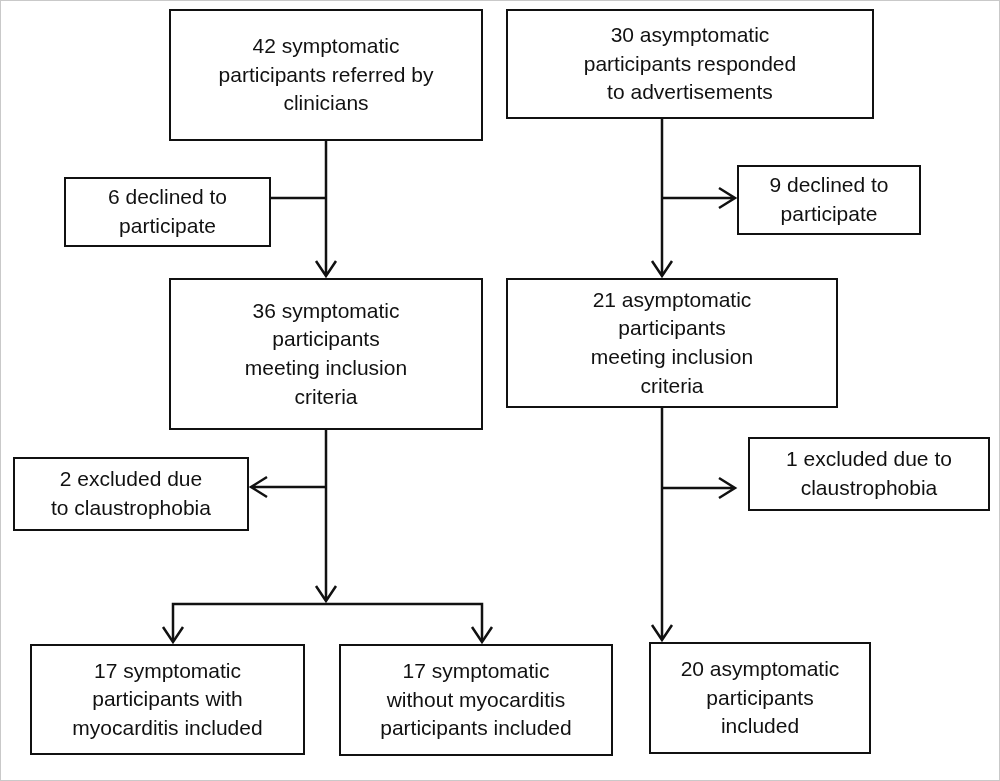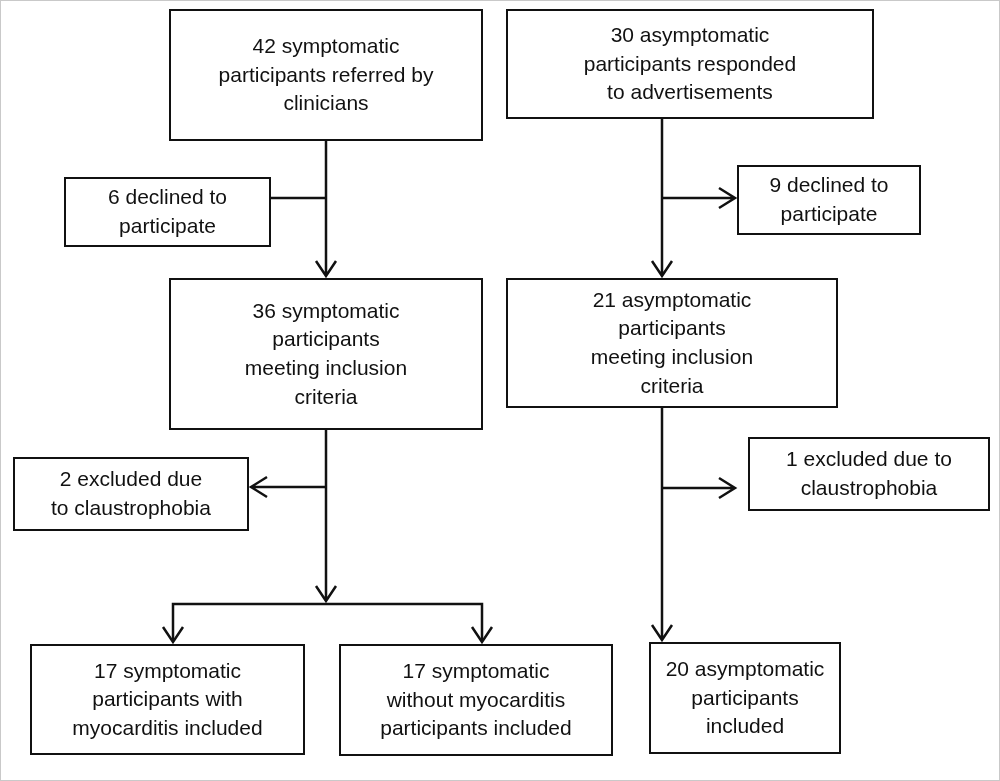--- a/index.html
+++ b/index.html
@@ -44,21 +44,21 @@
   .b-referred              { left:168px; top:8px;   width:314px; height:132px; }
   .b-responded             { left:505px; top:8px;   width:368px; height:110px; }
   .b-declined-left         { left:63px;  top:176px; width:207px; height:70px;  }
   .b-declined-right        { left:736px; top:164px; width:184px; height:70px;  }
   .b-inclusion-left        { left:168px; top:277px; width:314px; height:152px; }
   .b-inclusion-right       { left:505px; top:277px; width:332px; height:130px; }
   .b-excluded-left         { left:12px;  top:456px; width:236px; height:74px;  }
   .b-excluded-right        { left:735px; top:436px; width:242px; height:74px;margin-left:12px;  }
   .b-with-myocarditis      { left:29px;  top:643px; width:275px; height:111px; }
   .b-without-myocarditis   { left:338px; top:643px; width:274px; height:112px; }
-  .b-asymptomatic-included { left:648px; top:641px; width:192px; height:112px; }
+  .b-asymptomatic-included { left:648px; top:641px; width:222px; height:112px; }
 </style>
 </head>
 <body>
 
 <div id="diagram">
 
   <svg id="connectors" viewBox="0 0 1000 781" xmlns="http://www.w3.org/2000/svg" fill="none" stroke="#111111" stroke-width="2.5">
 
     <path d="M325,118 L325,274 M315,260 L325,275 L335,260"></path>
 

